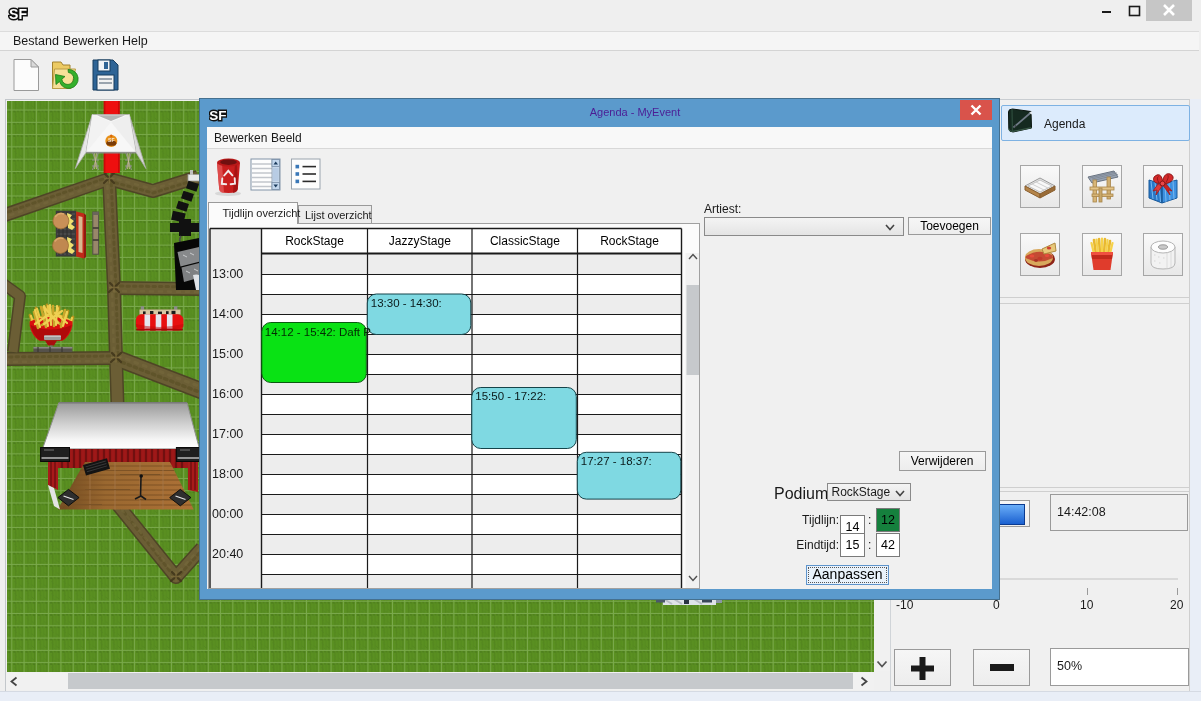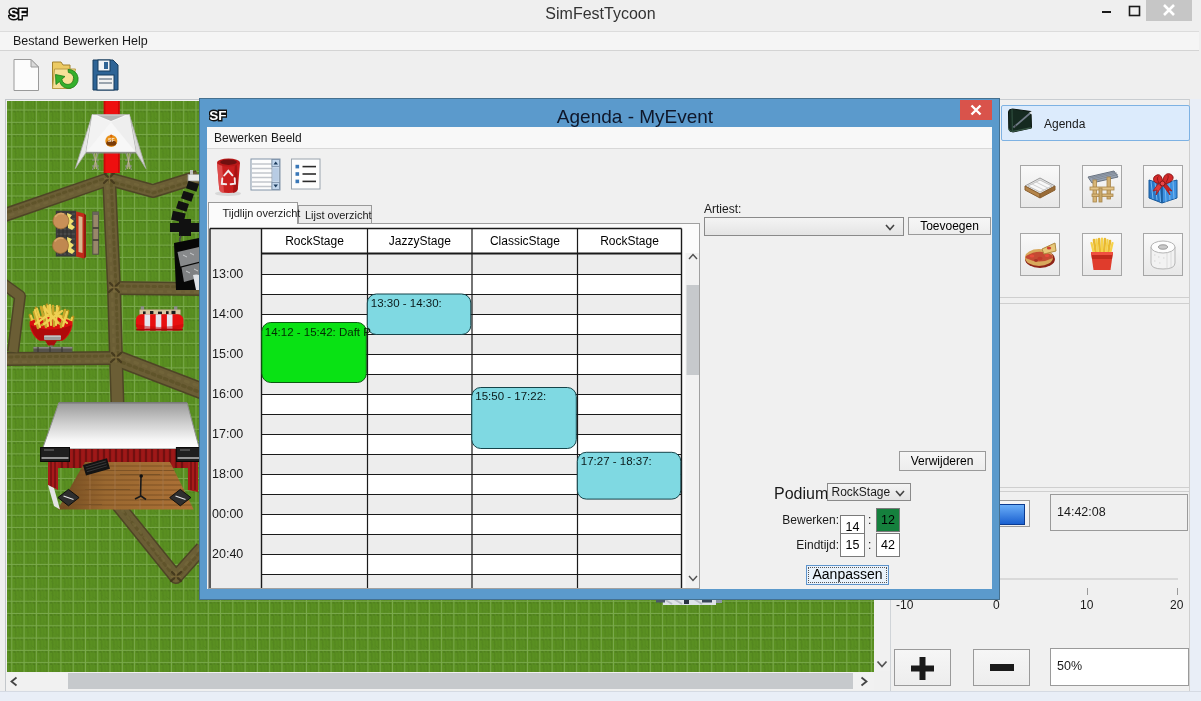--- a/index.html
+++ b/index.html
@@ -27,21 +27,20 @@
   #dlg{position:absolute;left:200px;top:99px;width:799px;height:500px;background:#5b9acc;box-shadow:0 0 0 1px #45708f;z-index:40;}
   #dlgclose{position:absolute;left:760px;top:1px;width:32px;height:20px;background:#d9534b;}
   #dlgbody{position:absolute;left:7px;top:28px;width:785px;height:462px;background:#f0f0f0;overflow:hidden;}
   
 </style>
 </head>
 <body>
 <div id="win">
 
   <div id="titlebar">
-    <div id="title">SimFestTycoon</div>
     <svg class="abs" style="left:8px;top:5px" width="20" height="18" viewBox="0 0 20 18">
       <text x="10" y="14" font-size="14" font-weight="bold" text-anchor="middle" fill="#fff" stroke="#111" stroke-width="3" paint-order="stroke" font-family="Liberation Sans">SF</text>
     </svg>
     <svg class="abs" style="left:1096px;top:0" width="105" height="21" viewBox="0 0 105 21">
       <rect x="50" y="0" width="46" height="21" fill="#c6c6c6"></rect>
       <rect x="6" y="11" width="9" height="2" fill="#1a1a1a"></rect>
       <rect x="33.5" y="6.5" width="10" height="9" fill="none" stroke="#1a1a1a" stroke-width="1.6"></rect>
       <path d="M68 5 L78 15 M78 5 L68 15" stroke="#fff" stroke-width="2.6"></path>
     </svg>
   </div>
@@ -480,21 +479,21 @@
     </svg>
   <div class="abs" style="left:1050px;top:648px;width:139px;height:38px;background:#fff;border:1px solid #9a9a9a;box-sizing:border-box"></div>
   <div class="txt" style="left:1057px;top:659px;font-size:12.5px">50%</div>
 
   <div class="abs" style="left:0;top:691px;width:1201px;height:10px;background:#e9eef7;border-top:1px solid #d5dae3"></div>
 
   <div id="dlg">
     <svg class="abs" style="left:9px;top:6px" width="18" height="18" viewBox="0 0 18 18">
       <text x="9" y="14.5" font-size="13.5" font-weight="bold" text-anchor="middle" fill="#fff" stroke="#111" stroke-width="2.8" paint-order="stroke" font-family="Liberation Sans">SF</text>
     </svg>
-    <div class="txt" style="left:0;top:7px;width:870px;text-align:center;font-size:19px;color:#0f172a">Agenda - MyEvent</div>
+    <div class="txt" style="left:0;top:7px;width:870px;text-align:center;font-size:11px;color:#4c1d95">Agenda - MyEvent</div>
     <div id="dlgclose">
       <svg width="32" height="20" viewBox="0 0 32 20">
           <path d="M11.5 5.5 L20.5 14.5 M20.5 5.5 L11.5 14.5" stroke="#fff" stroke-width="2.4"></path>
         </svg>
     </div>
     <div id="dlgbody">
 
       <div class="abs" style="left:0;top:0;width:785px;height:21px;background:#f8f8f8;border-bottom:1px solid #d8d8d8">
         <div class="txt" style="left:7px;top:4px;font-size:12px">Bewerken</div>
         <div class="txt" style="left:64px;top:4px;font-size:12px">Beeld</div>
@@ -614,21 +613,21 @@
       </div>
       <div class="ctlbtn" style="left:701px;top:90px;width:83px;height:18px;font-size:12px;line-height:17px">Toevoegen</div>
       <div class="ctlbtn" style="left:691.5px;top:324px;width:87px;height:20px;font-size:12px;line-height:19px">Verwijderen</div>
       <div class="txt" style="left:567px;top:358px;width:46px;font-size:16px;text-align:center">Podium:</div>
       <div class="abs" style="left:619.5px;top:356px;width:84px;height:18px;background:linear-gradient(#f4f4f4,#e4e4e4);border:1px solid #8a8a8a;box-sizing:border-box">
         <div class="txt" style="left:4px;top:1px;font-size:12px">RockStage</div>
         <svg class="abs" style="right:5px;top:6px" width="10" height="7" viewBox="0 0 10 7">
             <path d="M1 1 L5 5.5 L9 1" stroke="#444" stroke-width="1.6" fill="none"></path>
           </svg>
       </div>
-      <div class="txt" style="left:572px;top:386px;width:60px;font-size:12px;text-align:right">Bewerken:</div>
+      <div class="txt" style="left:572px;top:386px;width:60px;font-size:12px;text-align:right">Tijdlijn:</div>
       <div class="abs" style="left:633px;top:388px;width:25px;height:24px;background:#fff;border:1px solid #7a7a7a;box-sizing:border-box;text-align:center;font-size:12.5px;line-height:22px">14</div>
       <div class="txt" style="left:661px;top:386px;font-size:12px">:</div>
       <div class="abs" style="left:669px;top:381px;width:24px;height:24px;background:#15803d;border:1px solid #7a7a7a;box-sizing:border-box;text-align:center;font-size:12.5px;line-height:22px">12</div>
       <div class="txt" style="left:572px;top:411px;width:60px;font-size:12px;text-align:right">Eindtijd:</div>
       <div class="abs" style="left:633px;top:406px;width:25px;height:24px;background:#fff;border:1px solid #7a7a7a;box-sizing:border-box;text-align:center;font-size:12.5px;line-height:22px">15</div>
       <div class="txt" style="left:661px;top:411px;font-size:12px">:</div>
       <div class="abs" style="left:669px;top:406px;width:24px;height:24px;background:#fff;border:1px solid #7a7a7a;box-sizing:border-box;text-align:center;font-size:12.5px;line-height:22px">42</div>
       <div class="abs" style="left:599px;top:438px;width:83px;height:20px;background:#e9f2fb;border:1px solid #5e94cc;box-sizing:border-box;text-align:center;font-size:14px;line-height:17px">
         <div class="abs" style="left:1px;top:1px;right:1px;bottom:1px;border:1px dotted #555"></div>Aanpassen</div>
     </div>

